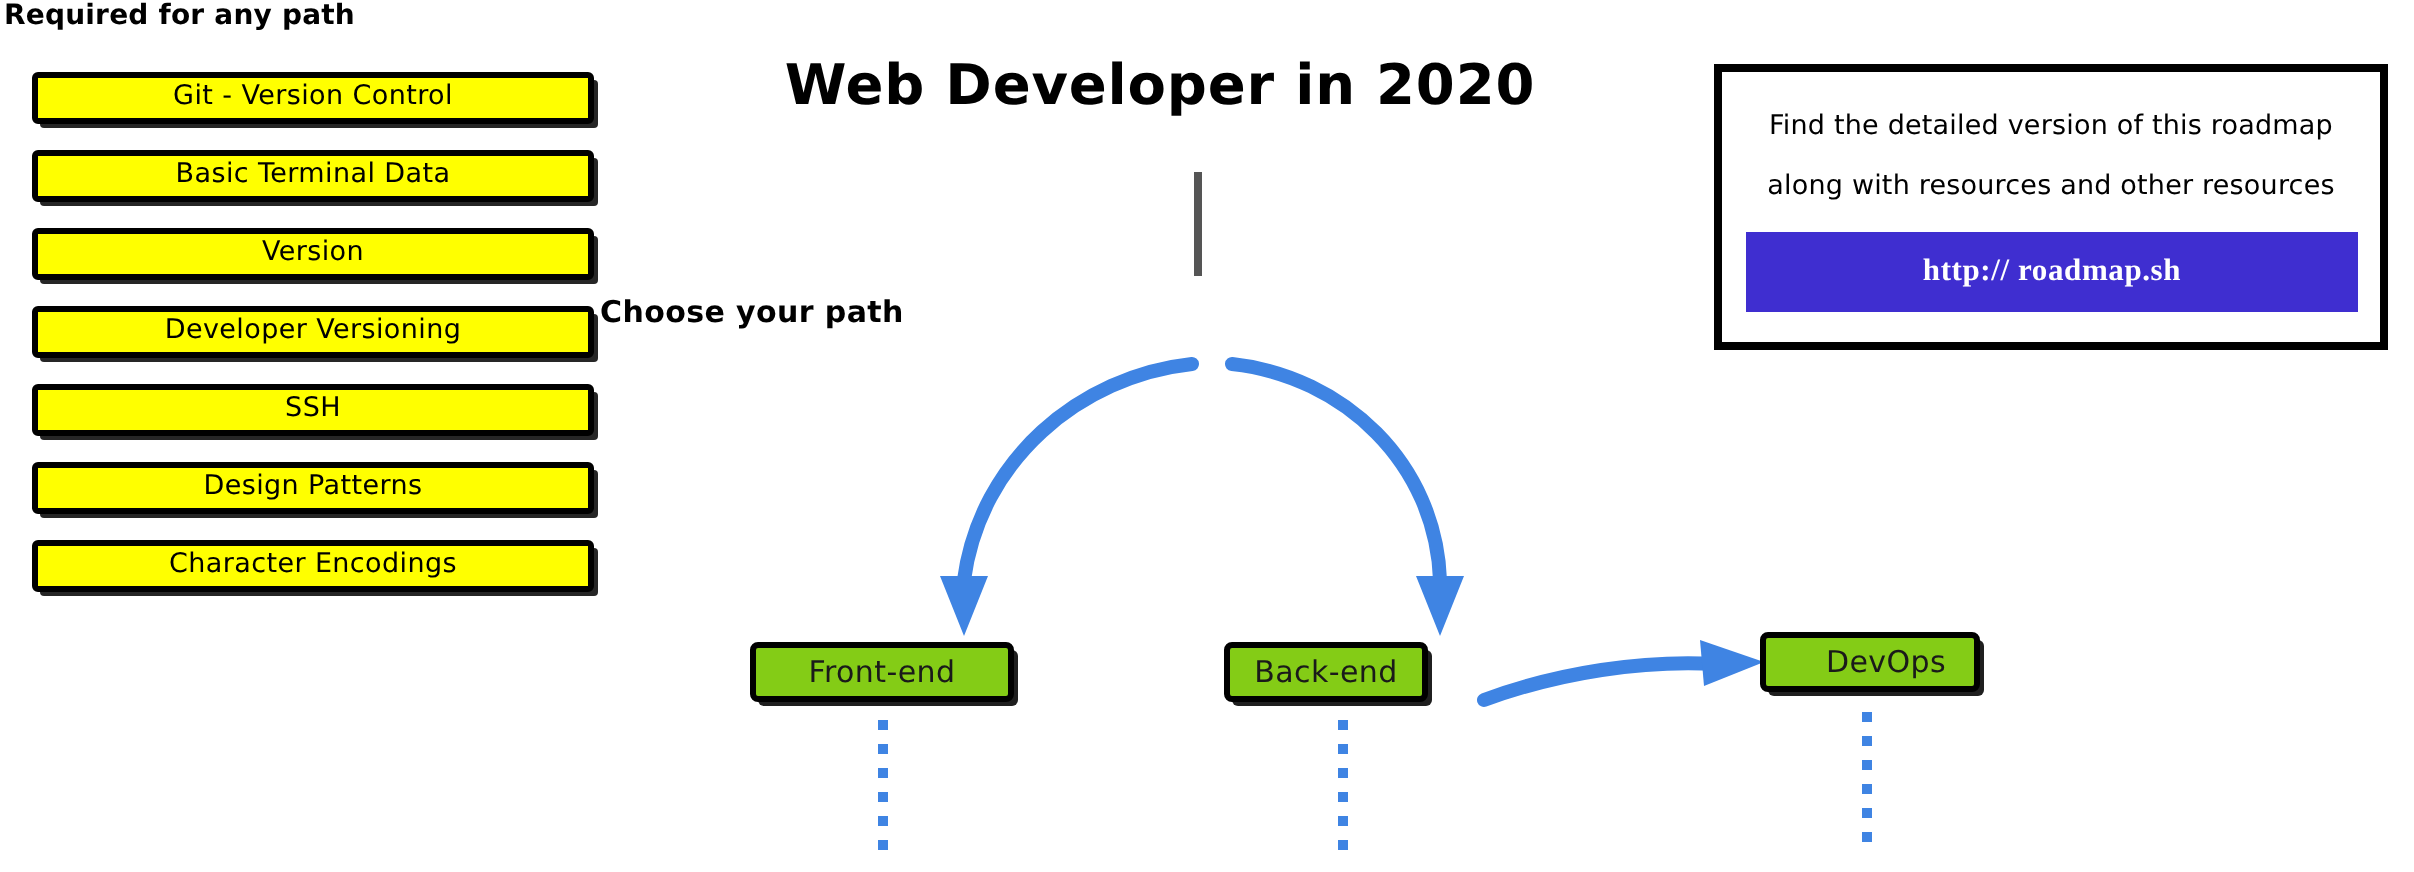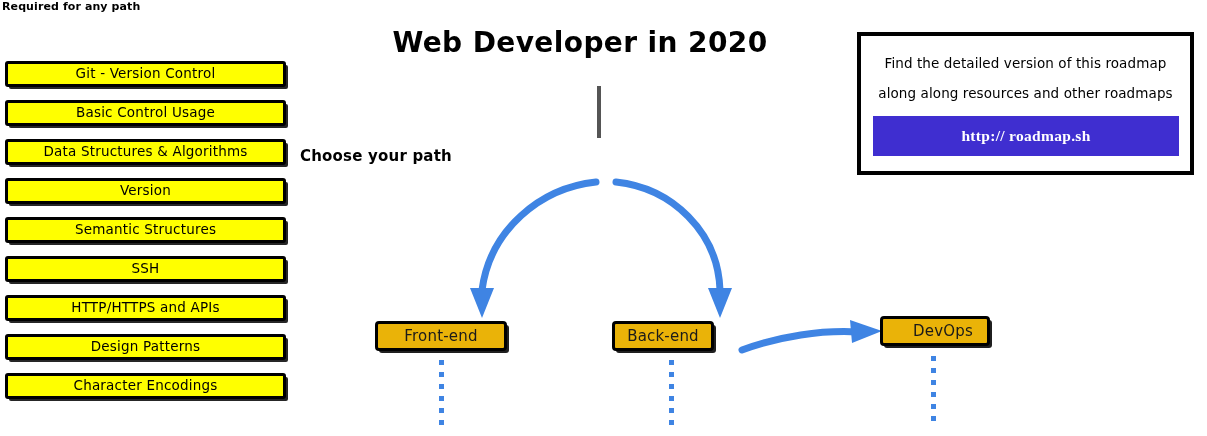--- a/index.html
+++ b/index.html
@@ -21,32 +21,31 @@
     position: absolute;
     left: 0px;
     top: 0px;
     width: 300px;
     height: 436px;
   }
   #sidebar-title {
     position: absolute;
     left: 2px;
     top: 0px;
-    font-size: 11px;
+    font-size: 14px;
     font-weight: bold;
     color: #000000;
     letter-spacing: 0.1px;
     white-space: nowrap;
   }
   #required-list {
     position: absolute;
-    left: 5px;
+    left: 16px;
     top: 36px;
     width: 292px;
-    margin-top: 25px;
   }
   .req-item {
     position: relative;
     width: 281px;
     height: 26px;
     margin-bottom: 13px;
     background: #ffff00;
     border: 3px solid #000000;
     border-radius: 3px;
     box-sizing: border-box;
@@ -109,21 +108,21 @@
     left: 100px;
     top: 170px;
     width: 460px;
     height: 160px;
   }
 
   
   .path-node {
     position: absolute;
     height: 30px;
-    background: #eab308;
+    background: #84cc16;
     border: 3px solid #000000;
     border-radius: 4px;
     box-sizing: border-box;
     box-shadow: 3px 3px 0 -1px rgba(0,0,0,0.88);
     display: flex;
     align-items: center;
     justify-content: center;
   }
   .path-node-label {
     font-size: 15px;
@@ -205,36 +204,30 @@
 <body>
 
 <div id="sidebar">
   <div id="sidebar-title">Required for any path</div>
 
   <div id="required-list">
     <div class="req-item">
       <span class="req-item-label">Git - Version Control</span>
     </div>
     <div class="req-item">
-      <span class="req-item-label">Basic Control Usage</span>
-    </div>
-    <div class="req-item">
-      <span class="req-item-label">Data Structures &amp; Algorithms</span>
+      <span class="req-item-label">Basic Terminal Data</span>
     </div>
     <div class="req-item">
       <span class="req-item-label">Version</span>
     </div>
     <div class="req-item">
-      <span class="req-item-label">Semantic Structures</span>
+      <span class="req-item-label">Developer Versioning</span>
     </div>
     <div class="req-item">
       <span class="req-item-label">SSH</span>
-    </div>
-    <div class="req-item">
-      <span class="req-item-label">HTTP/HTTPS and APIs</span>
     </div>
     <div class="req-item">
       <span class="req-item-label">Design Patterns</span>
     </div>
     <div class="req-item">
       <span class="req-item-label">Character Encodings</span>
     </div>
   </div>
 </div>
 
@@ -291,17 +284,17 @@
   <div class="dot"></div>
     <div class="dot"></div>
     <div class="dot"></div>
   <div class="dot"></div>
     <div class="dot"></div>
     <div class="dot"></div>
 </div>
 
 <div id="info-panel">
   <div id="info-line-1" class="info-line">Find the detailed version of this roadmap</div>
-  <div id="info-line-2" class="info-line">along along resources and other roadmaps</div>
+  <div id="info-line-2" class="info-line">along with resources and other resources</div>
   <div id="info-url-button">
     <span id="info-url-label">http:// roadmap.sh</span>
   </div>
 </div>
 
 </body></html>

